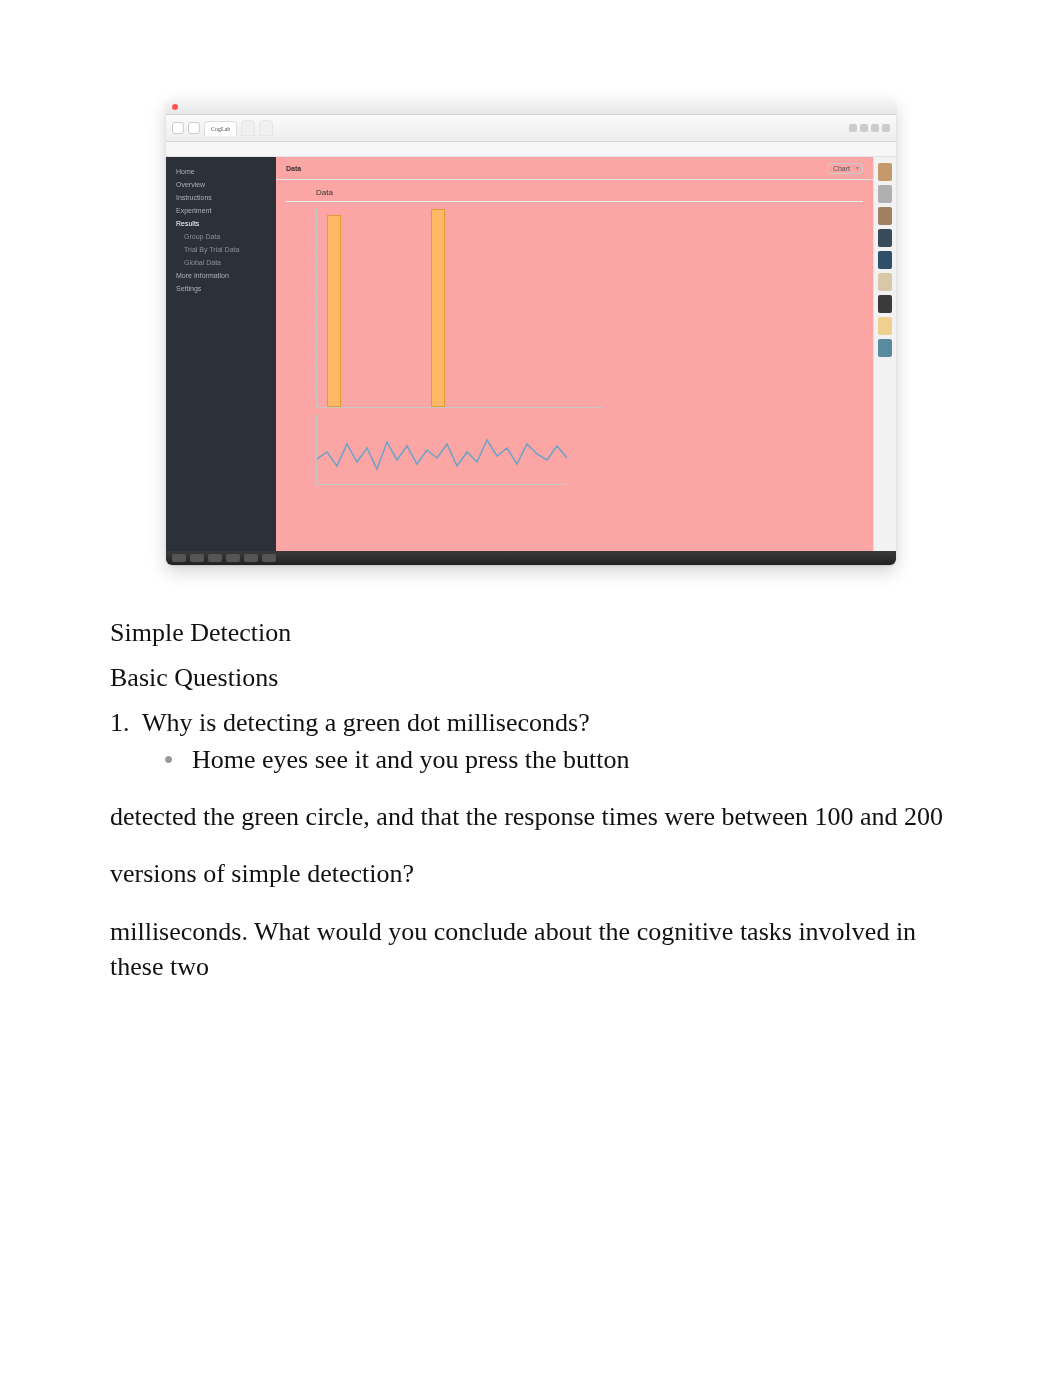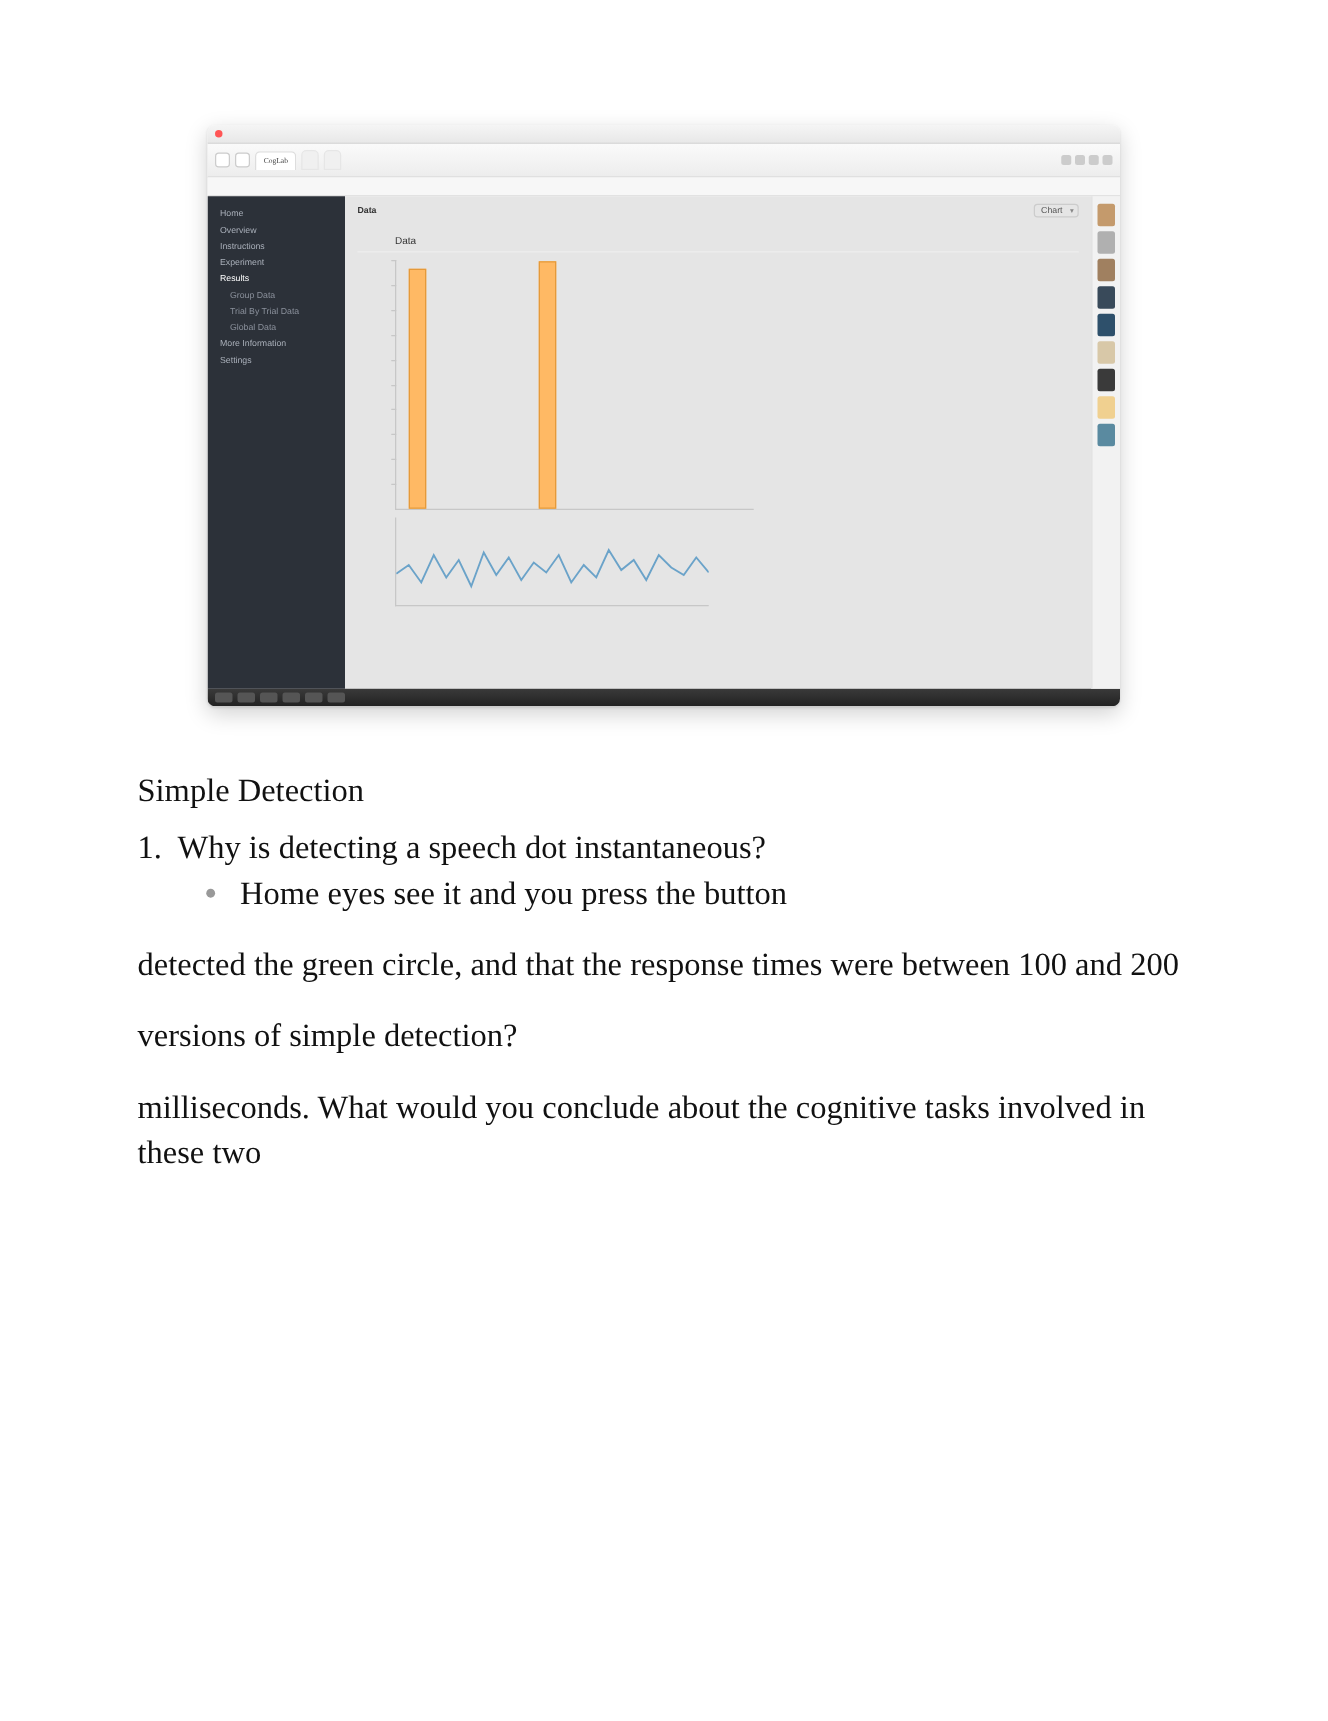--- a/index.html
+++ b/index.html
@@ -65,21 +65,21 @@
   }
   .addrbar {
     height:14px;
     background:#f7f7f7;
     border-bottom:1px solid #e2e2e2;
   }
 
   .app {
     display:flex;
     height: 394px;
-    background:#e5e5e5;
+    background:#fca5a5;
     font-family: Arial, Helvetica, sans-serif;
   }
   .sidebar {
     width:110px;
     background:#2c3139;
     color:#cfd3da;
     font-size:7px;
     padding:8px 8px;
     box-sizing:border-box;
   }
@@ -348,24 +348,25 @@
       <span></span>
       <span></span>
     </div>
 
   </div>
 
   <div class="doc">
 
     <p class="h">Simple Detection</p>
 
+    <p class="h">Basic Questions</p>
 
     <p class="q-line">
       <span>1.</span>&nbsp;
-      <span>Why is detecting a speech dot instantaneous?</span>
+      <span>Why is detecting a green dot milliseconds?</span>
     </p>
     <div class="bullet-row">
       <span class="glyph">•</span>
       <span class="txt">Home eyes see it and you press the button</span>
     </div>
 
     <p>detected the green circle, and that the response times were between 100 and 200</p>
     <p>versions of simple detection?</p>
     <p>milliseconds. What would you conclude about the cognitive tasks involved in these two</p>
 

